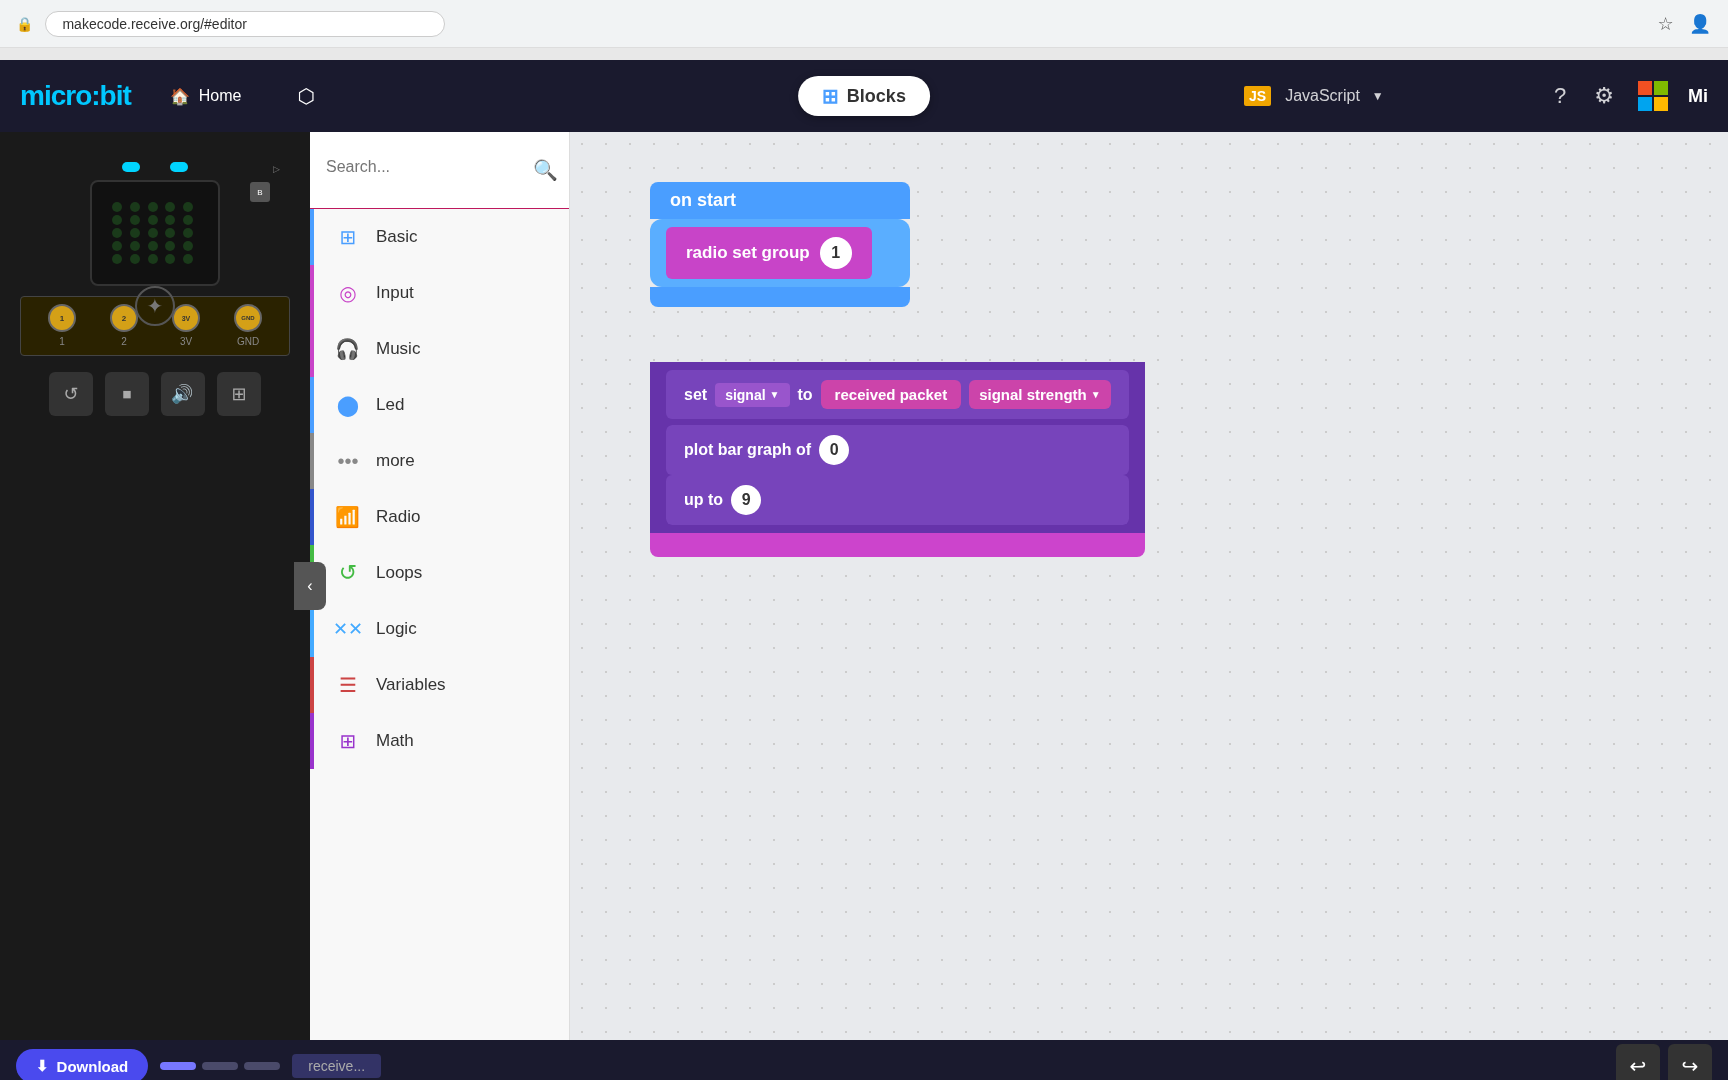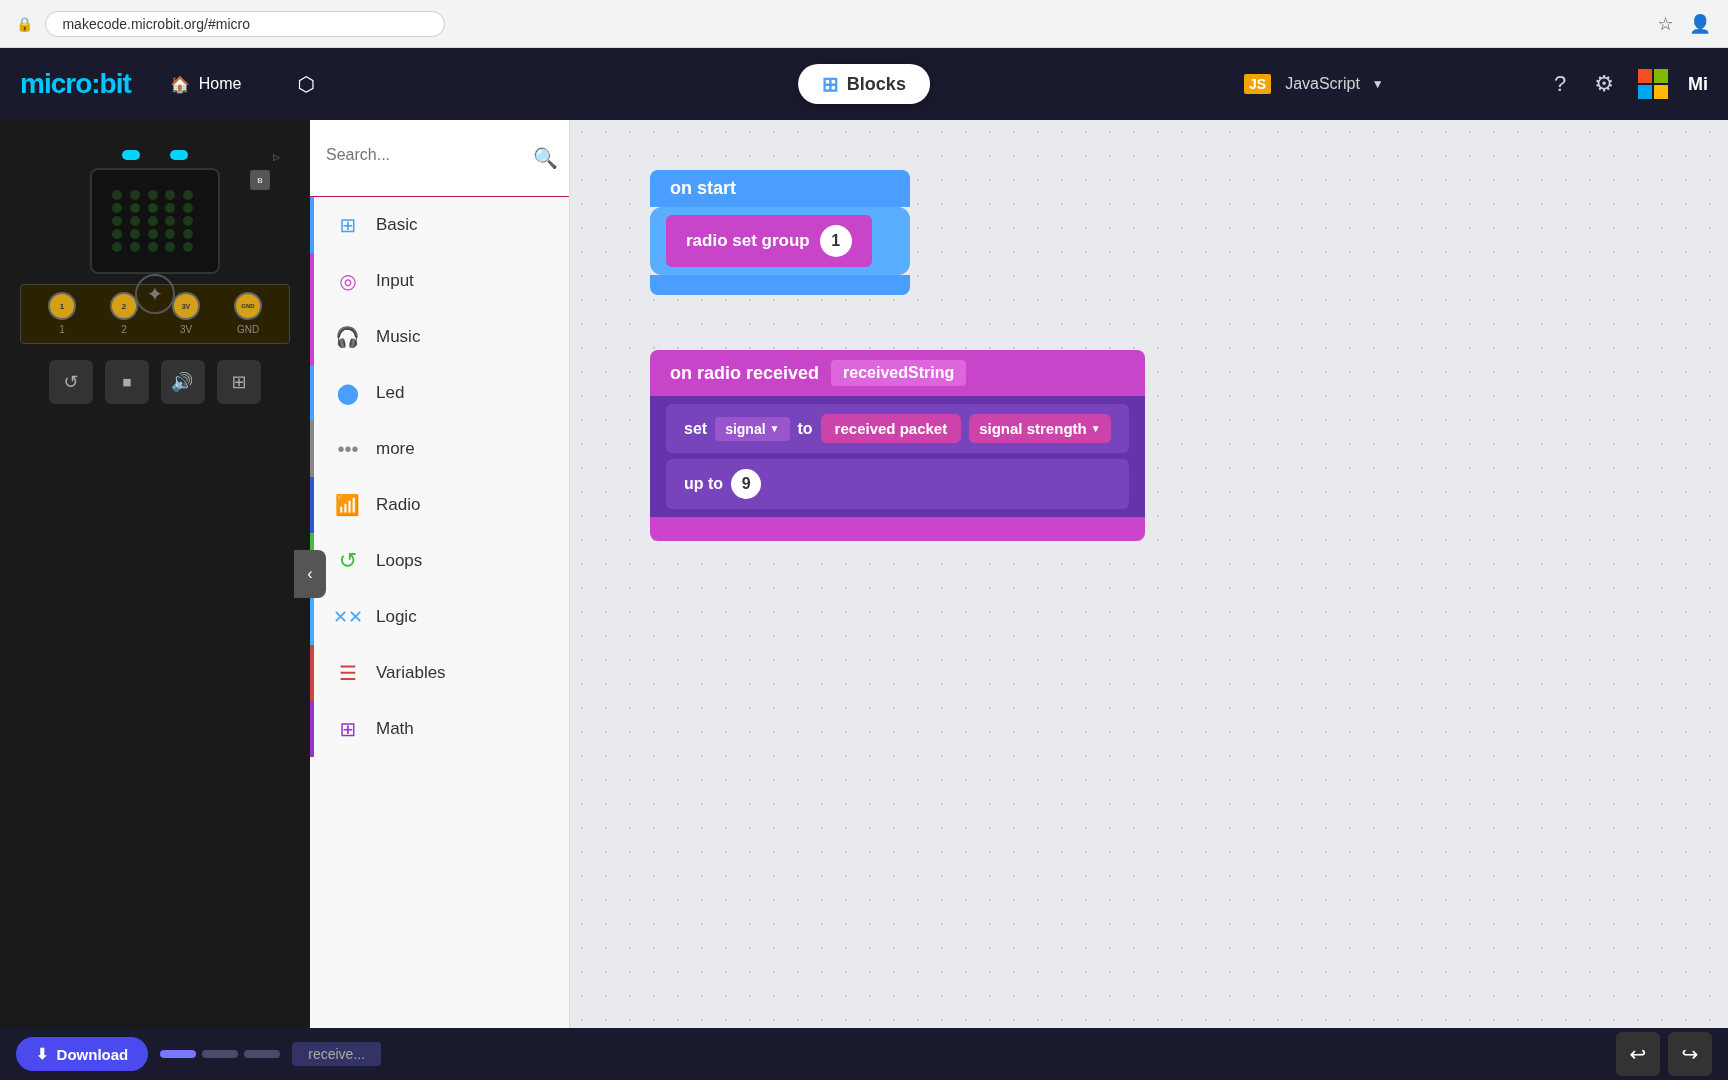--- a/index.html
+++ b/index.html
@@ -38,20 +38,21 @@
 
     
     .app-header {
       height: 72px;
       background: #1a1a2e;
       display: flex;
       align-items: center;
       padding: 0 20px;
       gap: 24px;
       position: relative;
+      margin-top: 12px;
     }
     .app-logo {
       color: white;
       font-size: 28px;
       font-weight: bold;
       letter-spacing: -1px;
     }
     .app-logo span { color: #00c8ff; }
     .header-home-btn {
       display: flex;
@@ -579,21 +580,21 @@
     }
 
     
     ::-webkit-scrollbar { display: none; }
   </style>
 </head>
 <body>
 
 <div class="browser-bar">
   <span class="browser-lock">🔒</span>
-  <div class="browser-url">makecode.microbit.org/#micro</div>
+  <div class="browser-url">makecode.receive.org/#editor</div>
   <div class="browser-icons">
     <span>☆</span>
     <span>👤</span>
   </div>
 </div>
 
 <div class="app-header">
   <div class="app-logo">
     <span>micro</span><span>:bit</span>
   </div>
@@ -767,45 +768,45 @@
           <span>radio set group</span>
           <div class="block-value-circle">
             <span>1</span>
           </div>
         </div>
       </div>
       <div class="block-bottom-blue"></div>
     </div>
 
     <div class="blocks-container-2">
-      <div class="block-on-radio">
-        <span>on radio received</span>
-        <div class="block-label-pink">
-          <span>receivedString</span>
-        </div>
-      </div>
       <div class="block-body-purple">
 
         <div class="block-set-signal">
           <span>set</span>
           <div class="block-dropdown">
             <span>signal</span>
             <span class="dropdown-arrow">▼</span>
           </div>
           <span>to</span>
           <div class="block-received-packet">
             <span>received packet</span>
           </div>
           <div class="block-signal-strength">
             <span>signal strength</span>
             <span class="dropdown-arrow">▼</span>
           </div>
         </div>
 
         <div style="background:#6633aa; border-radius:6px; overflow:hidden;">
+          <div class="block-plot-bar">
+            <span>plot bar graph of</span>
+            <div class="block-value-small">
+              <span>0</span>
+            </div>
+          </div>
           <div class="block-up-to">
             <span>up to</span>
             <div class="block-value-small">
               <span>9</span>
             </div>
           </div>
         </div>
       </div>
       <div class="block-bottom-pink"></div>
     </div>

